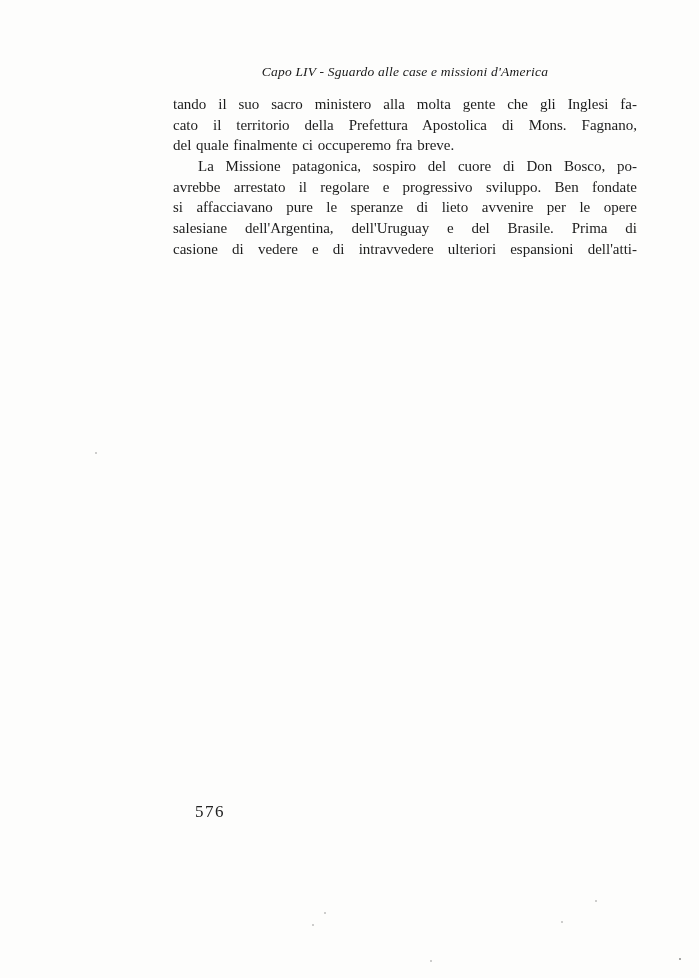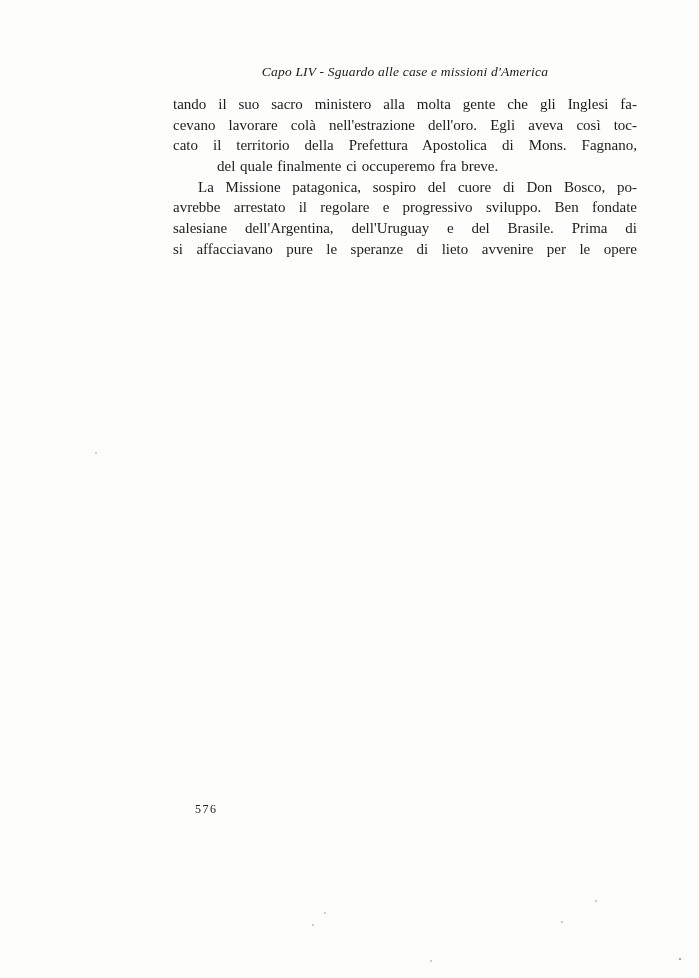--- a/index.html
+++ b/index.html
@@ -39,30 +39,29 @@
     line-height: 20.7px;
     font-size: 15px;
     text-align: justify;
     text-align-last: justify;
     white-space: normal;
     word-spacing: 1px;
   }
   .line.para-end {
     text-align: left;
     text-align-last: left;
-    margin-left: 44px;
   }
   .line.indented {
     padding-left: 25px;
   }
   .page-number {
     position: absolute;
     left: 195px;
     top: 802px;
-    font-size: 12px;
+    font-size: 17px;
     letter-spacing: 1.5px;
     color: #222222;
     font-variant-numeric: oldstyle-nums;
   }
   .speck {
     position: absolute;
     width: 2px;
     height: 2px;
     background: #bdbdbd;
     border-radius: 50%;
@@ -70,27 +69,27 @@
 </style>
 </head>
 <body>
 
 <div class="page">
 
   <div class="running-header">Capo LIV - Sguardo alle case e missioni d'America</div>
 
   <div class="text-block">
     <div class="line">tando il suo sacro ministero alla molta gente che gli Inglesi fa-</div>
-    <div class="line">cevano lavorare colà nell'estrazione dell'oro. Egli aveva così toc-</div>
     <div class="line">cato il territorio della Prefettura Apostolica di Mons. Fagnano,</div>
     <div class="line para-end">del quale finalmente ci occuperemo fra breve.</div>
     <div class="line indented">La Missione patagonica, sospiro del cuore di Don Bosco, po-</div>
     <div class="line">avrebbe arrestato il regolare e progressivo sviluppo. Ben fondate</div>
+    <div class="line">si affacciavano pure le speranze di lieto avvenire per le opere</div>
     <div class="line">salesiane dell'Argentina, dell'Uruguay e del Brasile. Prima di</div>
-    <div class="line">si affacciavano pure le speranze di lieto avvenire per le opere</div>
+    <div class="line">casione di vedere e di intravvedere ulteriori espansioni dell'atti-</div>
   </div>
 
   <div class="page-number">576</div>
 
   <div class="speck" style="left:95px;  top:452px;"></div>
   <div class="speck" style="left:324px; top:912px;"></div>
   <div class="speck" style="left:312px; top:924px;"></div>
   <div class="speck" style="left:430px; top:960px;"></div>
   <div class="speck" style="left:561px; top:921px;"></div>
   <div class="speck" style="left:595px; top:900px;"></div>

